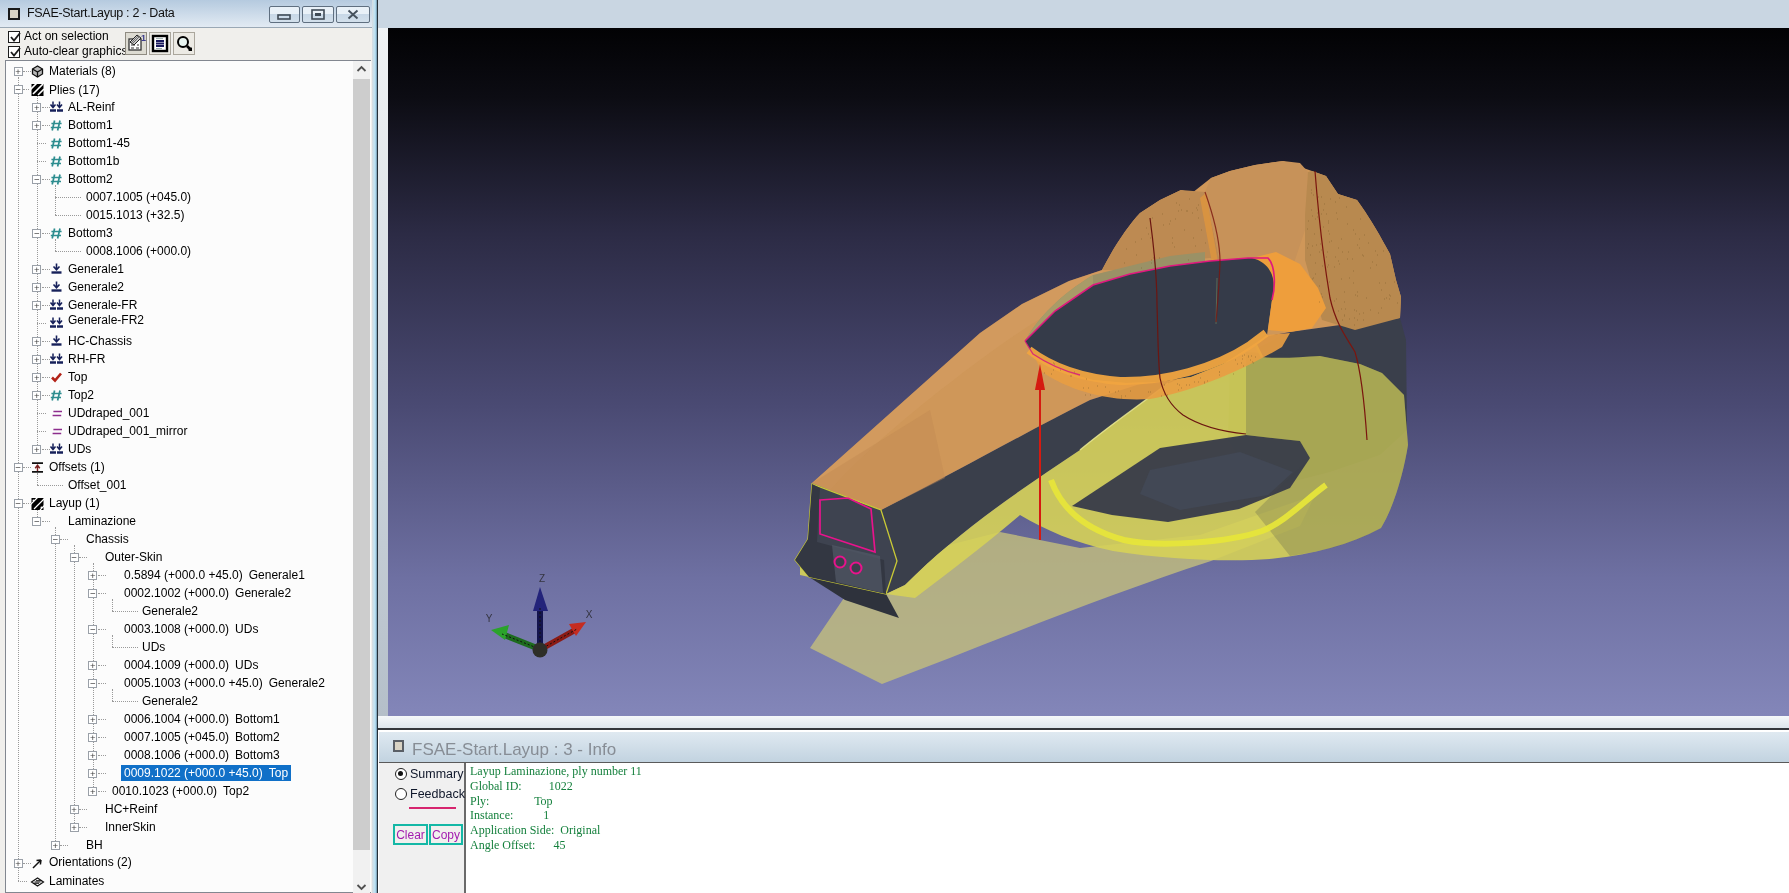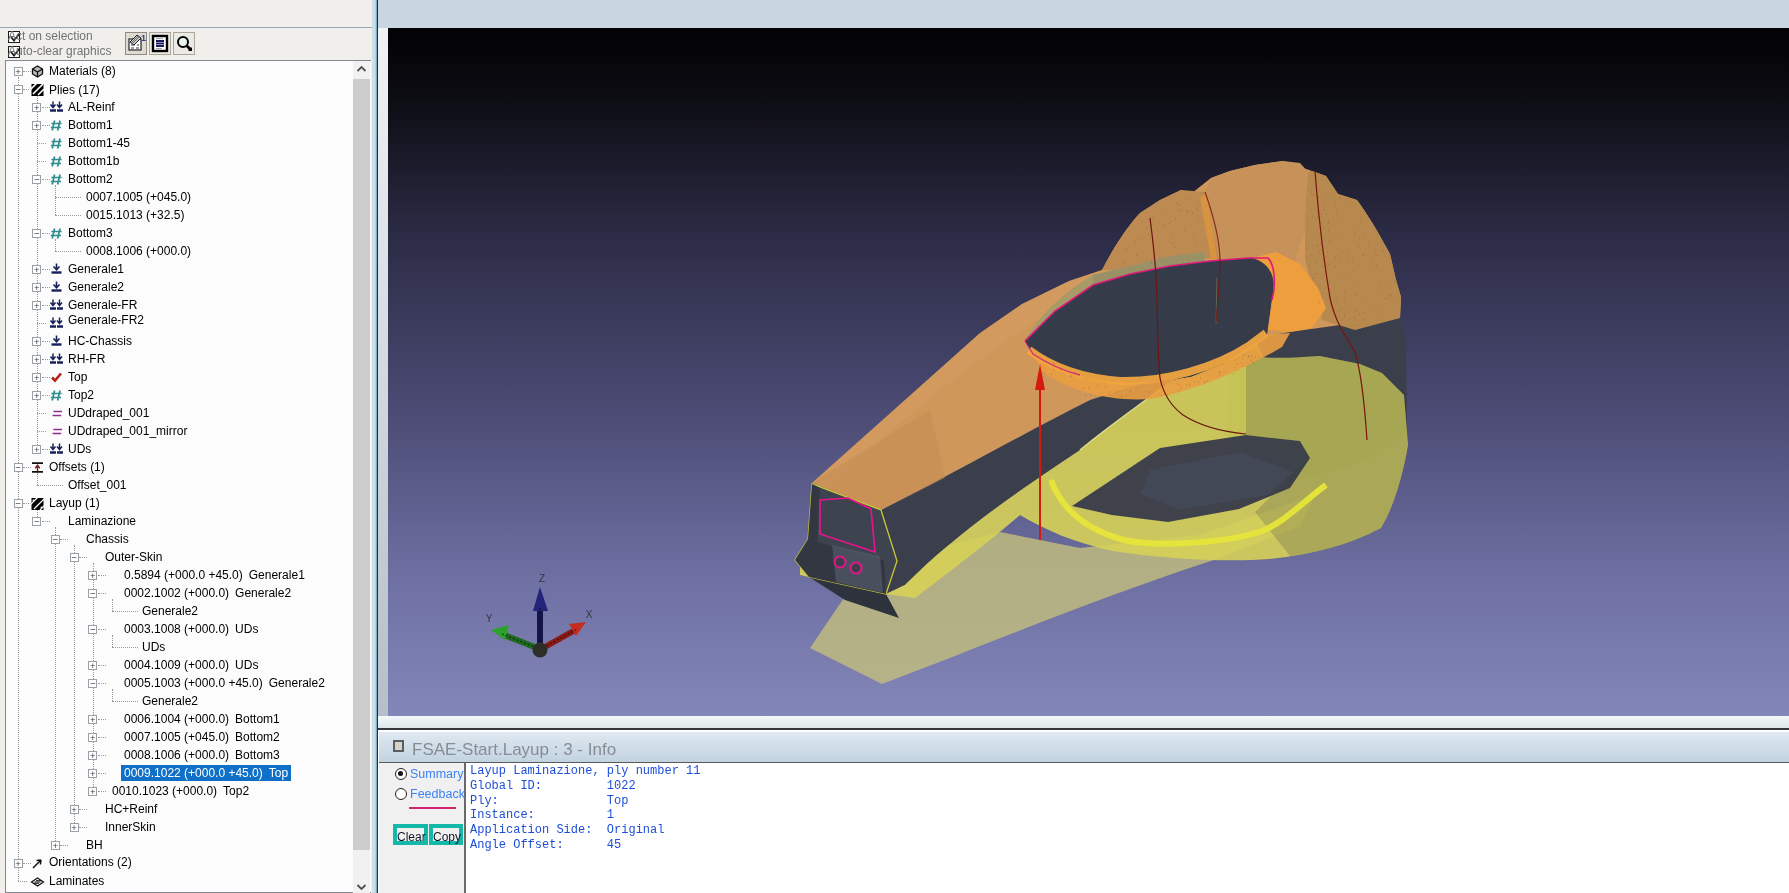--- a/index.html
+++ b/index.html
@@ -5,21 +5,21 @@
 #root{position:relative;width:1789px;height:893px}
 
 #dataw{position:absolute;left:0;top:0;width:372px;height:893px;background:#f0efec}
 #dtitle{position:absolute;left:0;top:0;width:372px;height:27px;background:linear-gradient(#b5cadf,#d9e4ef 80%,#e2eaf3)}
 #dtitle .ic{position:absolute;left:8px;top:8px;width:12px;height:12px;background:#d9d3c4;border:2px solid #1a1a1a}
 #dtitle .tt{position:absolute;left:27px;top:6px;font-size:12.5px;letter-spacing:-0.3px;color:#101010}
 .wbtn{position:absolute;top:6px;height:17px;border:1px solid #5f6f80;border-radius:2px;background:linear-gradient(#e9f1f8 45%,#c8d8e7 50%,#d3e0ec)}
 #dtool{position:absolute;left:0;top:27px;width:372px;height:33px;background:#f0efec;border-top:1px solid #9aa8b5}
 .cb{position:absolute;left:8px;width:12px;height:12px;background:#fff;border:1.6px solid #1c1c1c}
 .cb svg{position:absolute;left:-2px;top:-3px}
-.cbl{position:absolute;left:8px;font-size:12px;color:#737373}
+.cbl{position:absolute;left:24px;font-size:12px;color:#000000}
 .tbtn{position:absolute;top:4px;width:22px;height:23px;border:1px solid #aaa69c;background:#eceae4}
 
 #tree{position:absolute;left:5px;top:60px;width:366px;height:833px;background:#fcfcfc;border:1px solid #828790;border-right:0;overflow:hidden}
 #treein{position:absolute;left:-6px;top:-61px;width:354px;height:893px}
 .tl{position:absolute;font-size:12px;color:#000;white-space:pre;line-height:16px}
 .tl.sel{background:#1070c8;color:#fff;padding:0 3px;margin-left:-3px}
 .eb{position:absolute;width:9px;height:9px;border:1px solid #9aa0a8;background:#fff;font-size:9.5px;line-height:7px;text-align:center;color:#404040;font-style:normal}
 .hd{position:absolute;height:1px;border-top:1px dotted #9a9a9a}
 .vd{position:absolute;width:1px;border-left:1px dotted #9a9a9a}
 .tic{position:absolute}
@@ -39,26 +39,26 @@
 #scene{position:absolute;left:9px;top:28px}
 .axl{font-family:"Liberation Sans",sans-serif;font-size:10px;fill:#343440;text-anchor:middle}
 
 #infow{position:absolute;left:378px;top:728px;width:1411px;height:165px;background:#fff;border-top:2px solid #33373b}
 #ititle{position:absolute;left:1px;top:2px;width:1410px;height:30px;background:linear-gradient(#dfe9f1,#c2d3e0)}
 #ititle .ic{position:absolute;left:14px;top:8px;width:11px;height:12px;background:#d9d3c4;border:2px solid #5a5f66}
 #ititle .tt{position:absolute;left:33px;top:8px;font-size:17px;color:#878d95}
 #isep{position:absolute;left:1px;top:32px;width:1410px;height:1px;background:#5a5a5a}
 #ileft{position:absolute;left:1px;top:33px;width:85px;height:132px;background:#f0f0f0}
 #itext{position:absolute;left:86px;top:33px;width:1324px;height:132px;background:#fff;border-left:2px solid #6a6a6a}
-#itext pre{position:absolute;left:4px;top:1px;font-family:Liberation Mono, monospace;font-size:12px;line-height:14.8px;color:#1d4ed8}
+#itext pre{position:absolute;left:4px;top:1px;font-family:Liberation Serif, serif;font-size:12px;line-height:14.8px;color:#15803d}
 .radio{position:absolute;left:17px;width:12px;height:12px;border:1.4px solid #222;border-radius:50%;background:#fff}
 .radio i{position:absolute;left:2px;top:2px;width:5.2px;height:5.2px;border-radius:50%;background:#111}
-.rlbl{position:absolute;left:32px;font-size:12.5px;color:#3b82f6}
+.rlbl{position:absolute;left:32px;font-size:12.5px;color:#0f172a}
 #uline{position:absolute;left:31px;top:77px;width:47px;height:2px;background:#d6256e}
-.ibtn{position:absolute;top:94px;height:21px;border:4px solid #14b8a6;background:#f1f0ee;font-size:12px;color:#0f172a;line-height:19px}
+.ibtn{position:absolute;top:94px;height:21px;border:2px solid #14b8a6;background:#f1f0ee;font-size:12px;color:#a21caf;text-align:center;line-height:19px}
 </style></head><body>
 <div id="root">
     <svg width="0" height="0" style="position:absolute">
 <defs>
 <g id="i-materials">
           <path d="M2.5 5 L7.5 2 L12.5 5 L12.5 10 L7.5 13 L2.5 10 Z" fill="#b9b9b9" stroke="#111" stroke-width="1.3"></path>
           <path d="M2.5 5 L7.5 8 L12.5 5 M7.5 8 L7.5 13" fill="none" stroke="#111" stroke-width="1.3"></path>
         </g>
 <g id="i-plies">
           <rect x="1.5" y="2" width="12" height="12" fill="#000"></rect>
@@ -95,20 +95,34 @@
 <g id="i-orient">
           <path d="M3 12 L11 4 M11 4 L6.5 4.6 M11 4 L10.4 8.5" stroke="#111" stroke-width="1.5" fill="none"></path>
         </g>
 <g id="i-lam">
           <path d="M1.5 8 L7.5 4 L13.5 8 L7.5 12 Z" fill="none" stroke="#111" stroke-width="1.2"></path>
           <path d="M4.5 8 L10.5 8 M6 6.7 L12 6.7 M3.2 9.3 L9 9.3" stroke="#111" stroke-width="1"></path>
         </g>
 </defs>
     </svg>
     <div id="dataw">
+      <div id="dtitle">
+        <span class="ic"></span>
+        <span class="tt">FSAE-Start.Layup : 2 - Data</span>
+        <span class="wbtn" style="left:269px;width:31px"><svg width="29" height="15">
+            <rect x="8" y="8" width="12" height="4" fill="none" stroke="#3f4a55" stroke-width="1.6"></rect>
+          </svg></span>
+        <span class="wbtn" style="left:302px;width:32px"><svg width="30" height="15">
+            <rect x="9" y="3" width="12" height="9" fill="none" stroke="#3f4a55" stroke-width="1.6"></rect>
+            <rect x="12" y="6" width="6" height="3" fill="#3f4a55"></rect>
+          </svg></span>
+        <span class="wbtn" style="left:336px;width:34px"><svg width="32" height="15">
+            <path d="M11.5 3.5 L20.5 11.5 M20.5 3.5 L11.5 11.5" stroke="#46525e" stroke-width="1.9"></path>
+          </svg></span>
+      </div>
       <div id="dtool">
 <span class="cb" style="top:3px">
           <svg width="16" height="16">
             <path d="M4 8 L7 11.5 L13 4" stroke="#1c1c1c" stroke-width="1.8" fill="none"></path>
           </svg>
         </span>
         <span class="cbl" style="top:1px">Act on selection</span>
 <span class="cb" style="top:18px">
           <svg width="16" height="16">
             <path d="M4 8 L7 11.5 L13 4" stroke="#1c1c1c" stroke-width="1.8" fill="none"></path>

